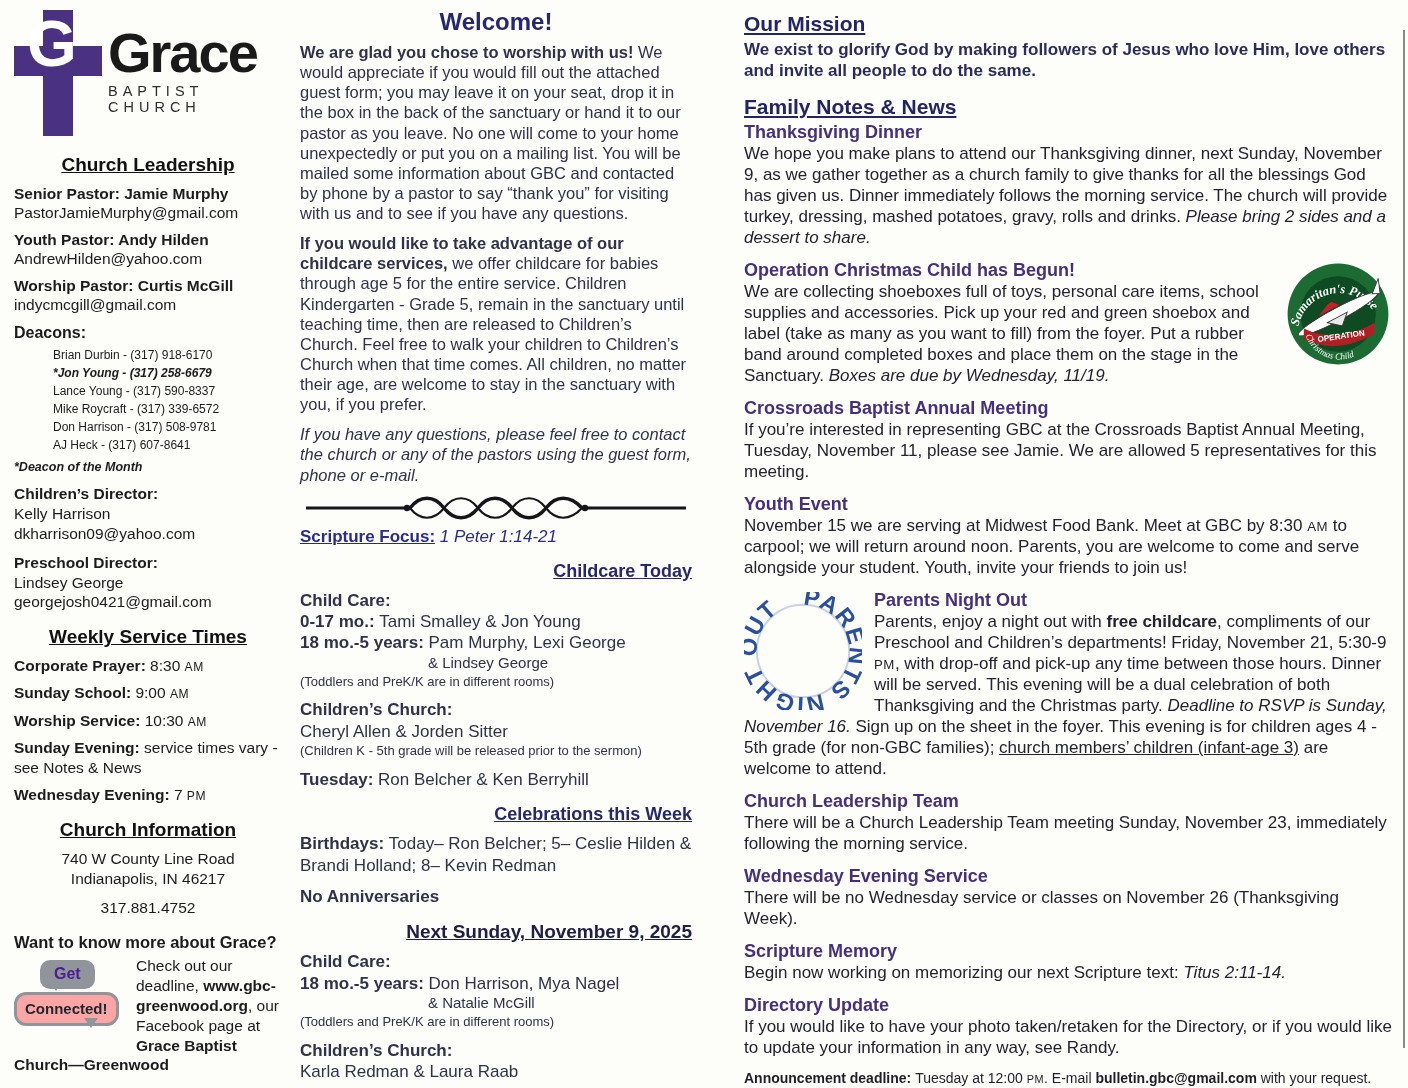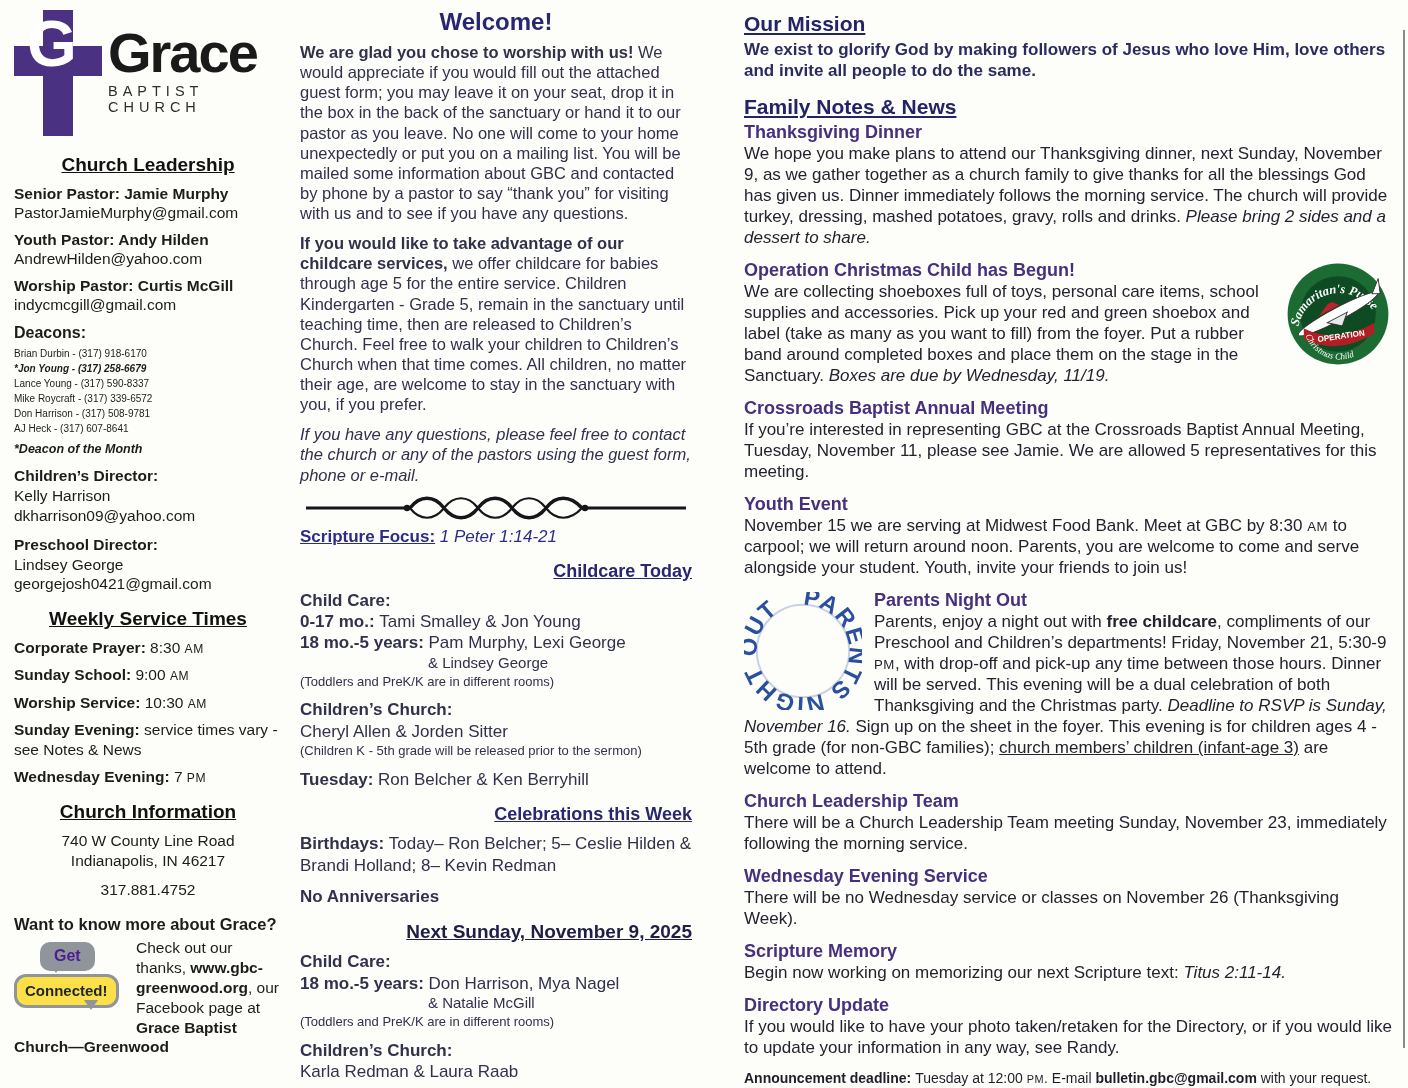--- a/index.html
+++ b/index.html
@@ -28,35 +28,35 @@
   .cross .ch { position:absolute; left:0; top:36px; width:88px; height:30px; background:#4b3182; }
   .cross .g  { position:absolute; left:13px; top:2px; font-size:64px; font-weight:bold; color:#ffffff; line-height:1; }
   .wordmark { padding-left:6px; padding-top:16px; }
   .wordmark .gname { font-size:56px; font-weight:600; color:#1a1a1a; letter-spacing:-2px; line-height:0.95; }
   .wordmark .gsub  { font-size:14.5px; color:#2e2e2e; letter-spacing:5px; margin-top:4px; }
 
   .lhead { text-align:center; font-weight:bold; font-size:19px; text-decoration:underline; margin:14px 0 8px; color:#111; }
   .pastor { margin:7px 0; font-size:15.5px; line-height:1.25; }
   .pastor .pl { font-weight:bold; }
   .dlabel { font-weight:bold; font-size:16px; margin:10px 0 4px; }
-  .dline  { font-size:10px; line-height:1.5; }
+  .dline  { font-size:12px; line-height:1.5;margin-left:39px; }
   .dnote  { font-size:12.5px; font-weight:bold; font-style:italic; margin:6px 0 10px; }
   .director { margin:9px 0; font-size:15.5px; line-height:1.28; }
   .director .pl { font-weight:bold; }
   .wst-item { font-size:15.5px; line-height:1.3; margin:7px 0; }
   .ci-line  { text-align:center; font-size:15.5px; line-height:1.3; }
   .ci-phone { text-align:center; font-size:15.5px; margin-top:10px; }
   .know-title { font-weight:bold; font-size:16.5px; margin:16px 0 4px; }
   .know-body  { font-size:15.5px; line-height:1.28; }
 
   .gc { float:left; width:116px; height:86px; position:relative; margin:4px 6px 0 0; }
   .gc-top { position:absolute; left:26px; top:0; background:#8f959b; color:#4c1d95; font-weight:bold;
             font-size:16px; padding:4px 14px; border-radius:10px; }
   .gc-top:after { content:""; position:absolute; left:10px; bottom:-8px; border:6px solid transparent; border-top:9px solid #8f959b; }
-  .gc-bot { position:absolute; left:0; top:32px; background:#fde047; border:3px solid #8f959b; color:#1d2630;
+  .gc-bot { position:absolute; left:0; top:32px; background:#fca5a5; border:3px solid #8f959b; color:#1d2630;
             font-weight:bold; font-size:15px; padding:4px 8px; border-radius:12px; white-space:nowrap; }
   .gc-bot:after { content:""; position:absolute; right:18px; bottom:-12px; border:7px solid transparent; border-top:10px solid #8f959b; }
 
   
   .col-mid { color:#31314c; }
   .mid-title { text-align:center; font-weight:bold; font-size:24px; color:#272770; margin-bottom:6px; }
   .mid-p { font-size:16.5px; line-height:1.22; margin-bottom:10px; }
   .divider { display:block; width:100%; height:26px; margin:2px 0 6px; }
   .scripture { font-size:17px; margin:6px 0 2px; color:#2b2b8a; }
   .mid-h { text-align:right; font-weight:bold; font-size:18px; color:#272770; text-decoration:underline; margin:14px 0 8px; }
@@ -142,21 +142,21 @@
     <div class="ci-line">740 W County Line Road</div>
     <div class="ci-line">Indianapolis, IN 46217</div>
     <div class="ci-phone">317.881.4752</div>
 
     <div class="know-title">Want to know more about Grace?</div>
     <div class="know-body">
       <div class="gc">
         <div class="gc-top">Get</div>
         <div class="gc-bot">Connected!</div>
       </div>
-      <span><span>Check out our thanks, </span><span class="b">www.gbc-greenwood.org</span><span>, our Facebook page at </span><span class="b">Grace Baptist Church—Greenwood</span></span>
+      <span><span>Check out our deadline, </span><span class="b">www.gbc-greenwood.org</span><span>, our Facebook page at </span><span class="b">Grace Baptist Church—Greenwood</span></span>
     </div>
   </div>
 
   <div class="col-mid">
     <div class="mid-title">Welcome!</div>
     <div class="mid-p"><span class="b">We are glad you chose to worship with us!</span><span> We would appreciate if you would fill out the attached guest form; you may leave it on your seat, drop it in the box in the back of the sanctuary or hand it to our pastor as you leave. No one will come to your home unexpectedly or put you on a mailing list. You will be mailed some information about GBC and contacted by phone by a pastor to say “thank you” for visiting with us and to see if you have any questions.</span></div>
     <div class="mid-p"><span class="b">If you would like to take advantage of our childcare services,</span><span> we offer childcare for babies through age 5 for the entire service. Children Kindergarten - Grade 5, remain in the sanctuary until teaching time, then are released to Children’s Church. Feel free to walk your children to Children’s Church when that time comes. All children, no matter their age, are welcome to stay in the sanctuary with you, if you prefer.</span></div>
     <div class="mid-p"><span class="i">If you have any questions, please feel free to contact the church or any of the pastors using the guest form, phone or e-mail.</span></div>
 
     <svg class="divider" viewBox="0 0 380 26" xmlns="http://www.w3.org/2000/svg">

